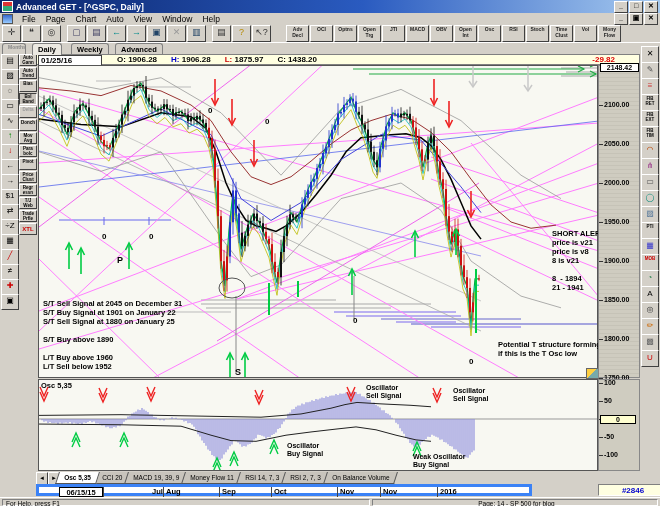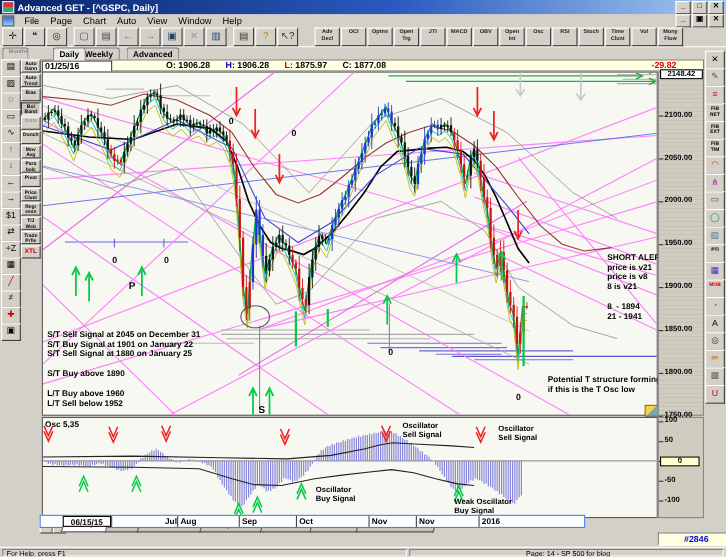--- a/index.html
+++ b/index.html
@@ -66,21 +66,21 @@
   .grip{left:586px;top:368px;width:11px;height:9px;background:linear-gradient(135deg,#ffcf40 50%,#7aa 50%);border:1px solid #666;}
   
   #indtabs{left:36px;top:472px;width:604px;height:12px;background:#d4d0c8;display:flex;align-items:flex-start;}
   .scrollbtn{width:10px;height:11px;background:#d4d0c8;border:1px solid;border-color:#fff #404040 #404040 #fff;
              font-size:6px;line-height:10px;text-align:center;flex:none;}
   .itab{height:11px;border:1px solid #555;border-top:none;transform:skewX(-18deg);background:#c8c4bc;
         font-size:6.5px;line-height:11px;padding:0 6px;margin-left:-3px;flex:none;}
   .itab span{display:inline-block;transform:skewX(18deg);}
   .itab.active{background:#fff;font-weight:bold;z-index:2;}
   
-  #taxis{left:36px;top:468px;width:496px;height:12px;background:#fff;border:1px solid #3b82f6;box-sizing:border-box;}
+  #taxis{left:36px;top:484px;width:496px;height:12px;background:#fff;border:3px solid #3b82f6;box-sizing:border-box;}
   .tcell{position:absolute;top:0;height:10px;border-left:1px solid #444;font-size:7.5px;font-weight:bold;line-height:10px;padding-left:2px;box-sizing:border-box;}
   #tdatebox{position:absolute;top:0;height:10px;background:#fff;border:1px solid #000;font-size:7.5px;font-weight:bold;line-height:9px;text-align:center;z-index:2;box-sizing:border-box;}
   #counter{left:598px;top:484px;width:70px;height:12px;background:#ffffe1;border:1px solid;border-color:#808080 #fff #fff #808080;
            color:#0000d0;font-weight:bold;font-size:8px;text-align:center;line-height:12px;box-sizing:border-box;}
   
   #statusbar{left:0;top:497px;width:660px;height:9px;background:#d4d0c8;border-top:1px solid #fff;}
   .spanel{position:absolute;top:1px;height:7px;border:1px solid;border-color:#808080 #fff #fff #808080;font-size:6.5px;line-height:7px;padding-left:3px;box-sizing:border-box;}
 </style>
 </head>
 <body>
@@ -183,34 +183,34 @@
       <div>&nbsp;</div>
     </div>
     <div class="study">
       <div>Mony</div>
       <div>Flow</div>
     </div>
   </div>
 
 <div class="abs" id="tabrow">
     <div class="ptab dis" style="left: 2px; width: 24px;">Months</div>
-    <div class="ptab active" style="left: 32px; margin-left: 16px;">Daily</div>
+    <div class="ptab active" style="left: 32px;">Daily</div>
     <div class="ptab" style="left: 71px;">Weekly</div>
     <div class="ptab" style="left: 115px;">Advanced</div>
   </div>
 
 <div class="tinybtn" style="left:1px;width:16px;">✛</div>
 <div class="tinybtn" style="left:18px;width:18px;">Axis</div>
 
 <div class="abs" id="quotestrip">
   <span id="datebox">01/25/16</span>
-  <span class="qitem" style="margin-left:114px;"><span>O:</span> <span>1906.28</span></span>
+  <span class="qitem" style="margin-left:80px;"><span>O:</span> <span>1906.28</span></span>
   <span class="qitem" style="color:#0000cc;"><span>H:</span> <span style="color:#000;">1906.28</span></span>
   <span class="qitem" style="color:#cc0000;"><span>L:</span> <span style="color:#000;">1875.97</span></span>
-  <span class="qitem"><span>C:</span> <span>1877.08</span></span>
+  <span class="qitem"><span>C:</span> <span>1438.20</span></span>
   <span id="qchange">-29.82</span>
 </div>
 
 <div id="leftbar">
     <div class="licon" style="top: 54px;">▤</div>
     <div class="licon" style="top: 69px;">▨</div>
     <div class="licon" style="top: 84px;">◌</div>
     <div class="licon" style="top: 99px;">▭</div>
     <div class="licon" style="top: 114px;">∿</div>
     <div class="licon" style="top: 129px; color: rgb(0, 136, 0);">↑</div>

